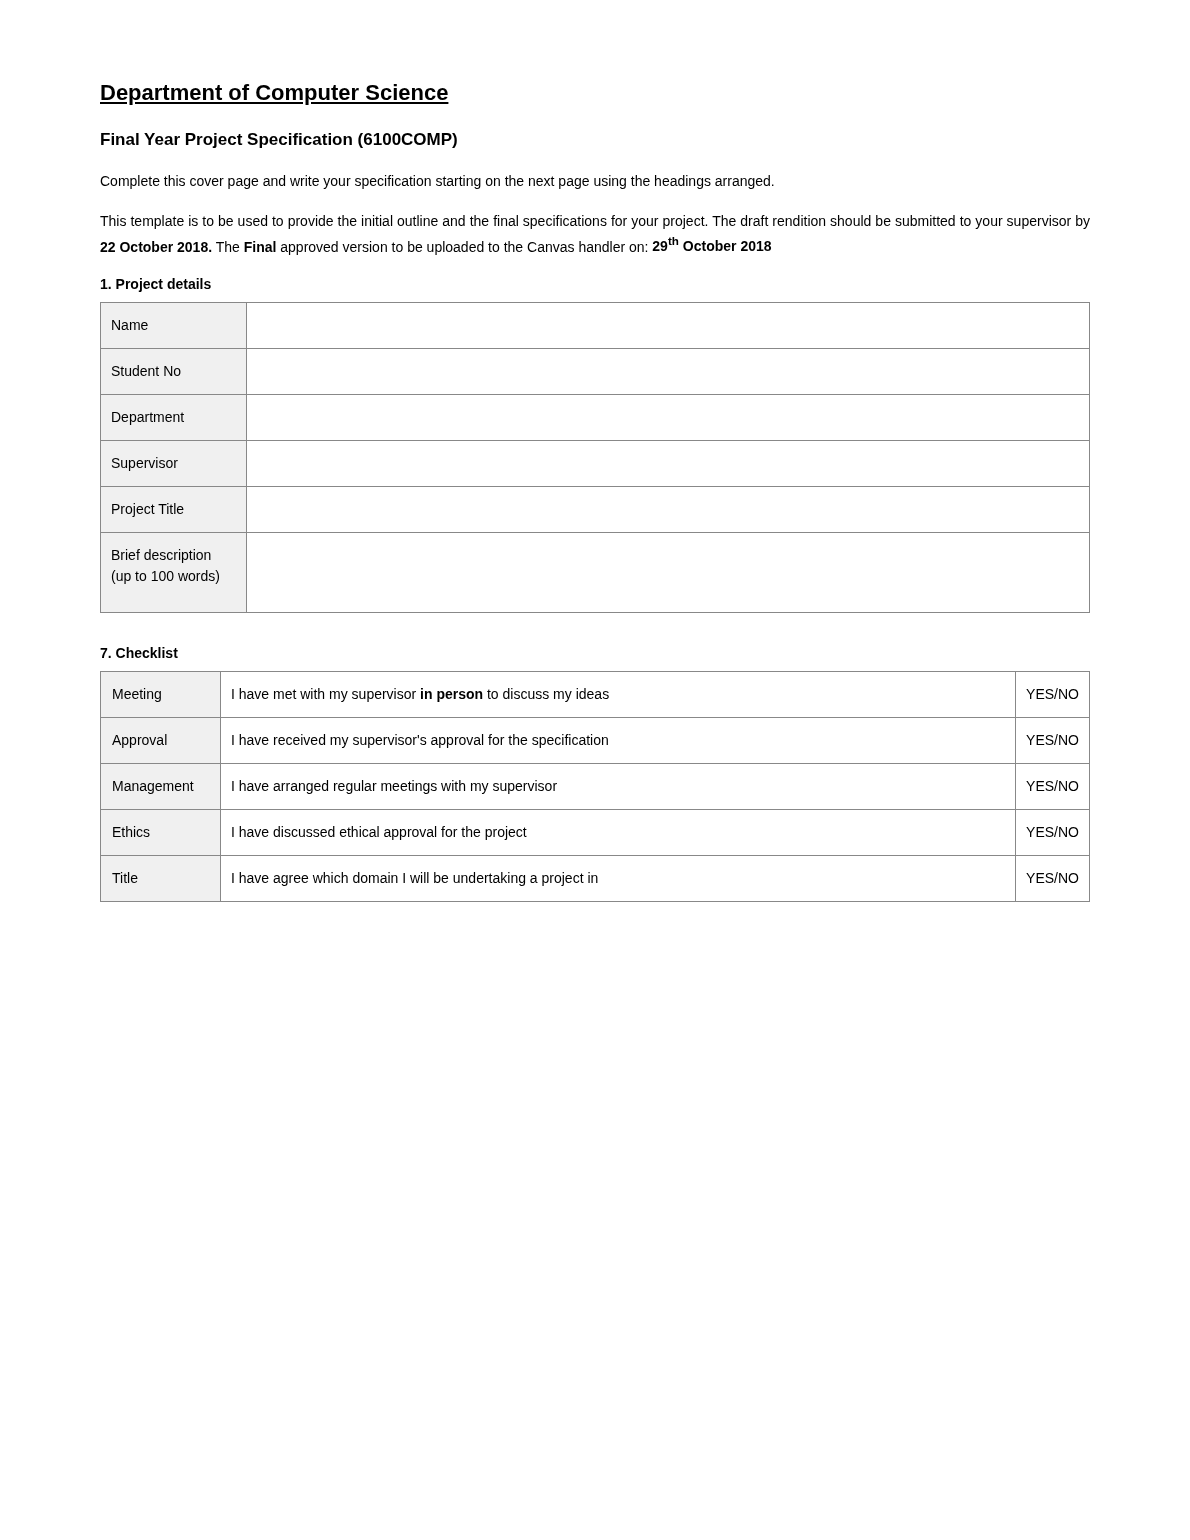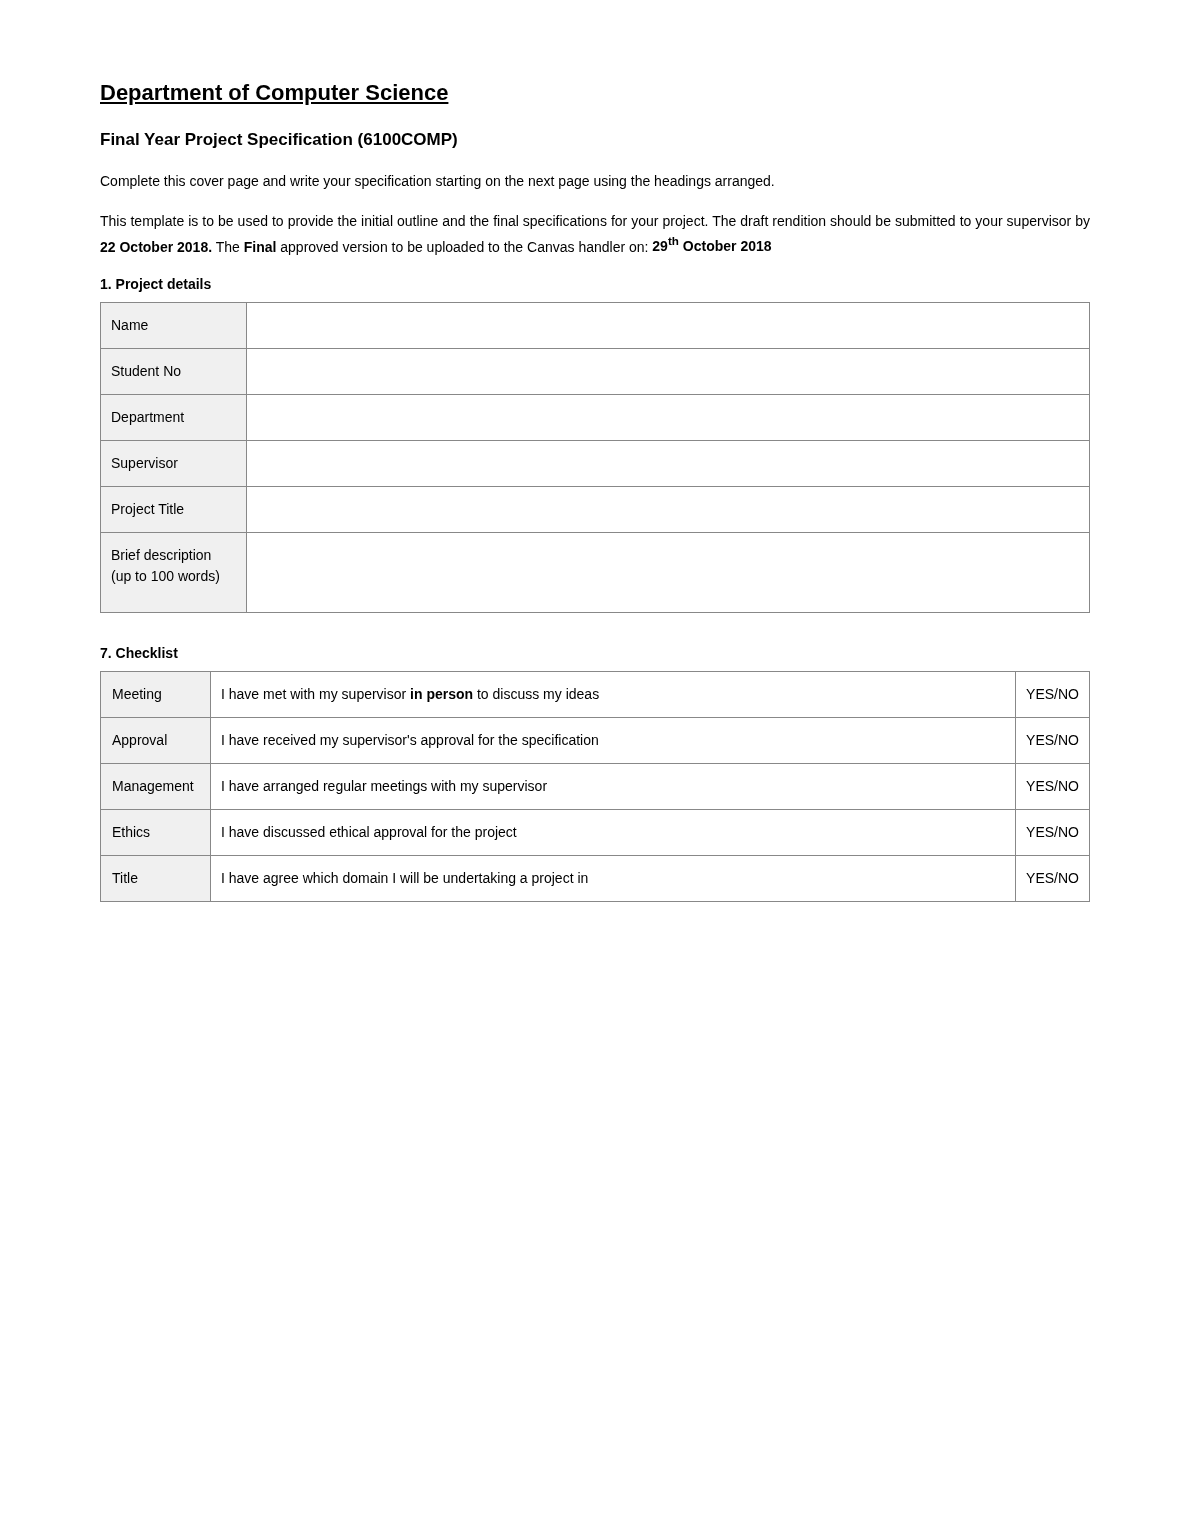--- a/index.html
+++ b/index.html
@@ -69,21 +69,21 @@
       width: 146px;
       background-color: #f0f0f0;
       font-weight: normal;
     }
 
     .details-table td:last-child {
       background-color: #ffffff;
     }
 
     .checklist-table td:first-child {
-      width: 110px;
+      width: 120px;
       background-color: #f0f0f0;
       font-weight: normal;
       padding-left: 11px;
     }
 
     .checklist-table td:nth-child(2) {
       background-color: #ffffff;
     }
 
     .checklist-table td:last-child {

